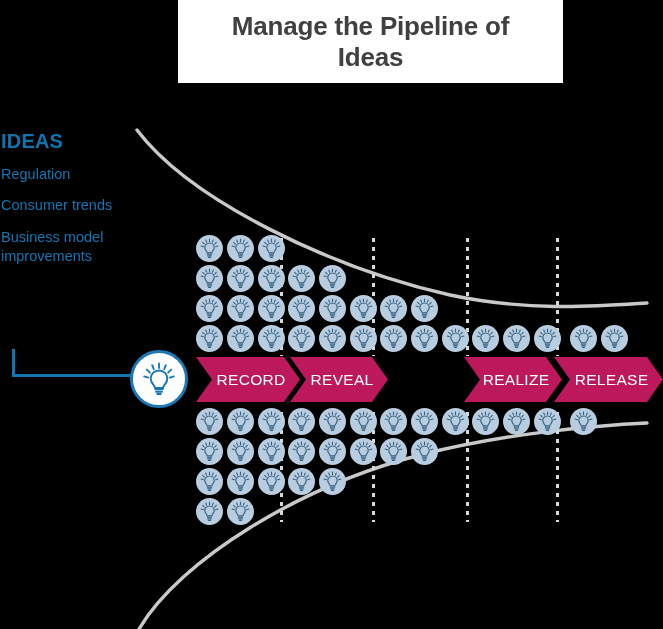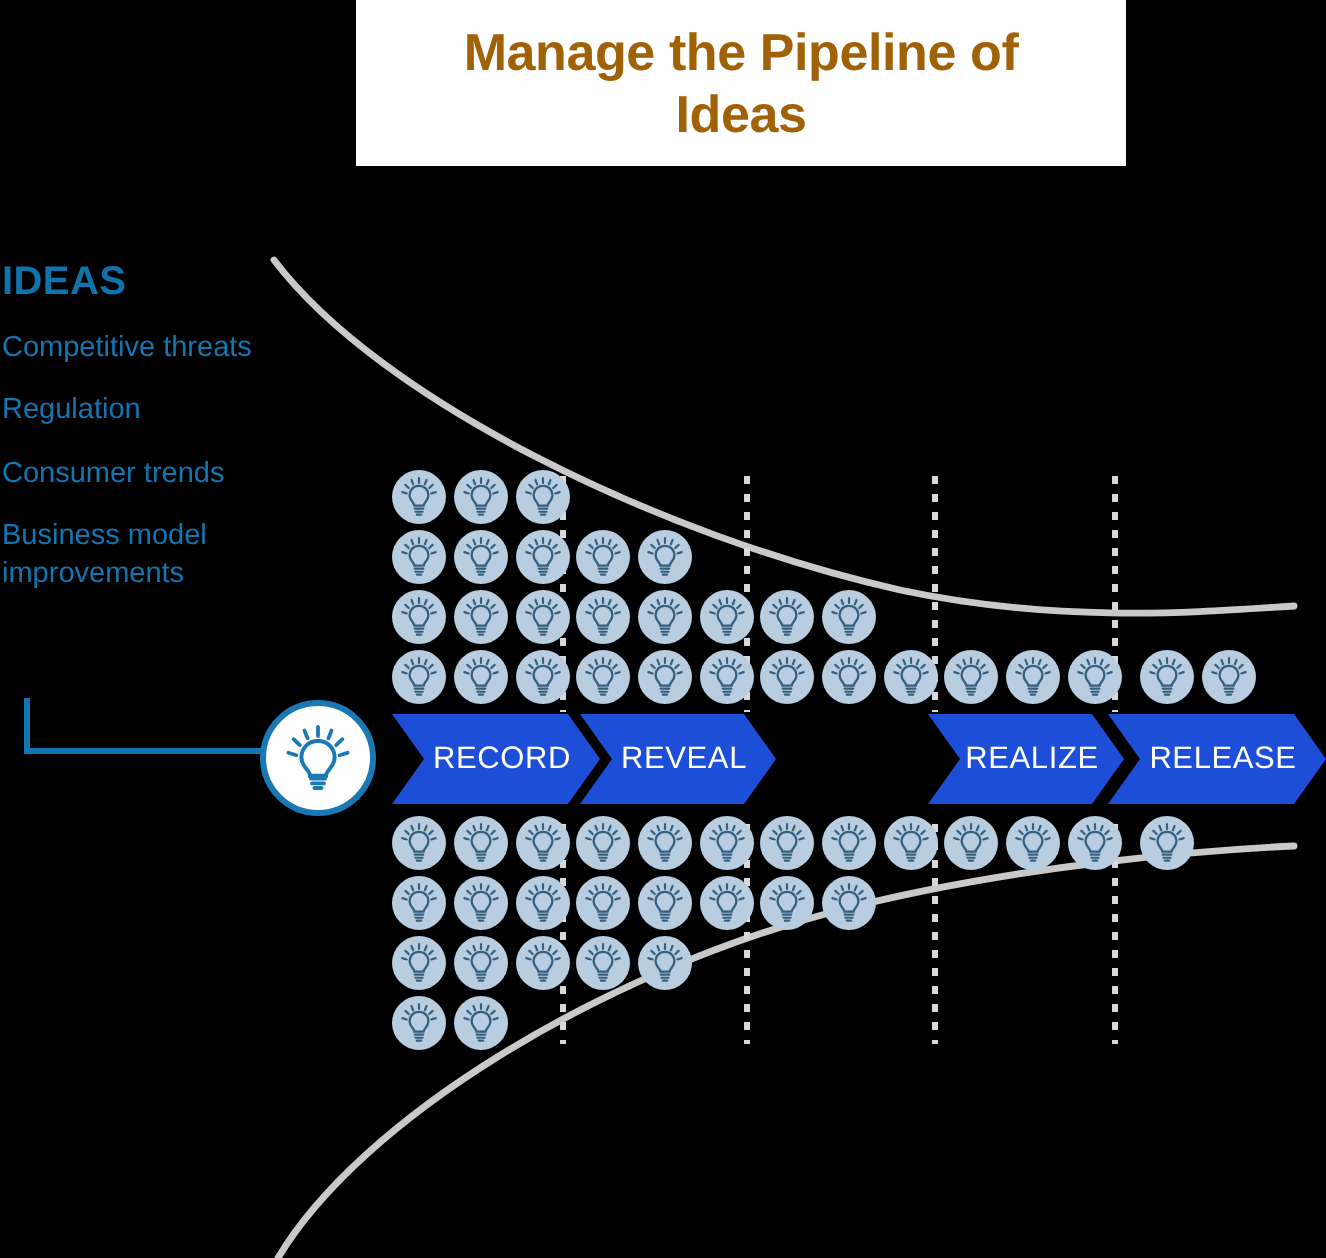--- a/index.html
+++ b/index.html
@@ -5,21 +5,21 @@
 <style>
   html,body{margin:0;padding:0;background:#000;}
   body{width:663px;height:629px;position:relative;overflow:hidden;
        font-family:"Liberation Sans",sans-serif;-webkit-font-smoothing:antialiased;}
 
   #stage{position:absolute;left:0;top:0;width:663px;height:629px;background:#000;}
 
   
   .title-box{position:absolute;left:178px;top:0;width:385px;height:83px;
              background:#ffffff;display:flex;align-items:center;justify-content:center;}
-  .title-text{color:#a16207;font-size:26px;font-weight:bold;line-height:1.16;
+  .title-text{color:#404040;font-size:26px;font-weight:bold;line-height:1.16;
               text-align:center;letter-spacing:-0.2px;padding:0 22px;}
 
   
   .ideas-panel{position:absolute;left:0;top:130px;width:185px;}
   .ideas-head{color:#0f74ad;font-size:20px;font-weight:bold;letter-spacing:0.2px;
               margin:0 0 12px 0;padding-left:1px;}
   .ideas-item{color:#1276b2;font-size:14.5px;line-height:1.33;margin-bottom:12px;
               padding-left:1px;}
 
   
@@ -33,21 +33,21 @@
   .funnel{position:absolute;left:0;top:0;width:663px;height:629px;
           pointer-events:none;}
 
   
   .logo{position:absolute;left:130px;top:350px;width:58px;height:58px;
         border-radius:50%;background:#ffffff;border:3px solid #1a79b5;
         box-sizing:border-box;display:flex;align-items:center;justify-content:center;z-index:6;}
 
   
   .band{position:absolute;left:196px;top:357px;width:467px;height:45px;z-index:4;}
-  .chev{position:absolute;top:0;height:45px;background:#1d4ed8;
+  .chev{position:absolute;top:0;height:45px;background:#be185d;
         display:flex;align-items:center;justify-content:center;
         clip-path:polygon(0 0, calc(100% - 16px) 0, 100% 50%, calc(100% - 16px) 100%, 0 100%, 16px 50%);}
   .chev:first-child{clip-path:polygon(0 0, calc(100% - 16px) 0, 100% 50%, calc(100% - 16px) 100%, 0 100%, 16px 50%);}
   .chev-label{color:#ffffff;font-size:15.5px;letter-spacing:0.3px;white-space:nowrap;
               padding-left:6px;}
 
   
   .dotsep{position:absolute;width:3px;z-index:2;
           background-image:linear-gradient(to bottom,#d9d9d9 0 4px,transparent 4px 9px);
           background-size:3px 9px;}
@@ -74,21 +74,20 @@
 
   <div class="title-box">
     <div class="title-text">
       <span>Manage the Pipeline of</span><br>
       <span>Ideas</span>
     </div>
   </div>
 
   <div class="ideas-panel">
     <div class="ideas-head">IDEAS</div>
-    <div class="ideas-item">Competitive threats</div>
     <div class="ideas-item">Regulation</div>
     <div class="ideas-item">Consumer trends</div>
     <div class="ideas-item">Business model improvements</div>
   </div>
 
   <div class="bracket">
     <div class="vert"></div>
     <div class="horiz"></div>
     <div class="dot"></div>
   </div>

